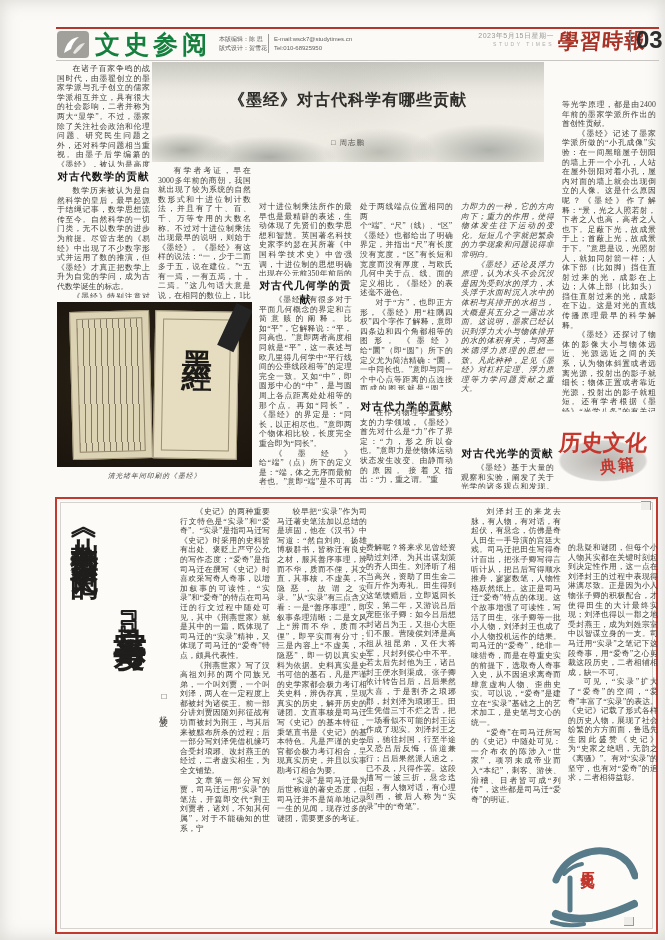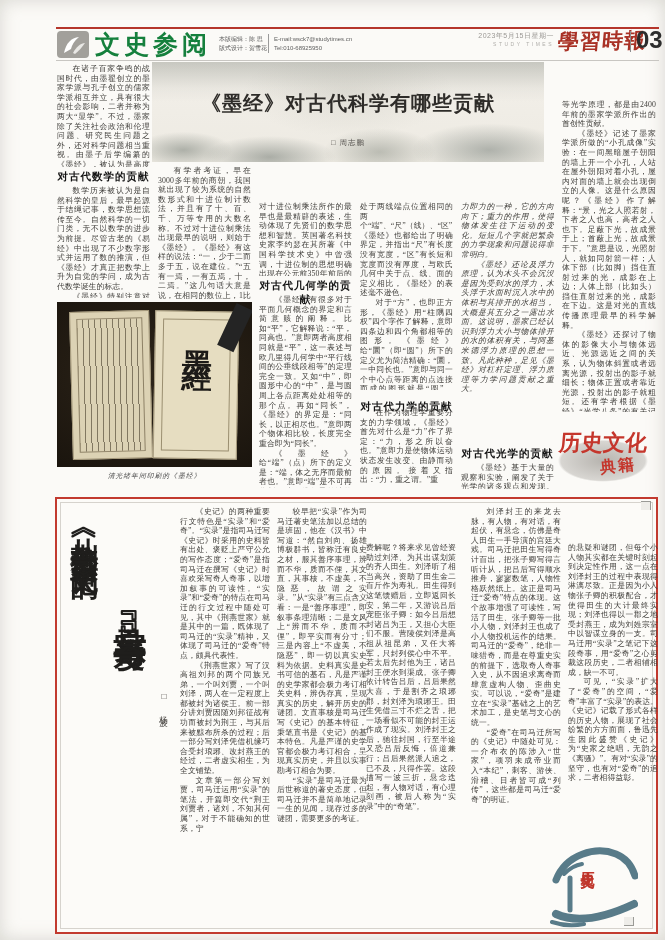--- a/index.html
+++ b/index.html
@@ -52,21 +52,21 @@
   
   #banner{position:absolute;left:152px;top:62px;width:392px;height:100px;overflow:hidden;
     background:
       linear-gradient(180deg,rgba(128,133,124,.38),rgba(128,133,124,.08) 26%,transparent 40%),
       radial-gradient(70px 26px at 8% 88%,rgba(110,118,110,.5),transparent 70%),
       radial-gradient(95px 30px at 30% 95%,rgba(104,112,106,.5),transparent 70%),
       radial-gradient(80px 34px at 58% 90%,rgba(118,124,114,.42),transparent 70%),
       radial-gradient(110px 38px at 86% 88%,rgba(106,115,110,.48),transparent 70%),
       radial-gradient(140px 60px at 50% 30%,rgba(168,168,156,.22),transparent 75%),
       linear-gradient(#f3f0ea,#edeae2);}
-  #headline{position:absolute;left:0;top:28px;width:100%;text-align:center;font-size:20px;font-weight:700;
+  #headline{position:absolute;left:0;top:28px;width:100%;text-align:center;font-size:16px;font-weight:700;
             color:#2e2c29;letter-spacing:1px;white-space:nowrap;}
   #byline1{position:absolute;left:0;top:76px;width:100%;text-align:center;font-size:7.5px;color:#55524e;letter-spacing:1px;}
 
   
   #bookphoto{position:absolute;left:57px;top:302px;width:195px;height:165px;overflow:hidden;
      background:radial-gradient(220px 150px at 50% 45%,#2e2519,#17120c 85%);}
   .bpage{position:absolute;top:9px;height:146px;background:#e0d7bb;border:1px solid #a3977a;}
   #bpage-left{left:14px;width:78px;transform:rotate(-1.5deg);
      background:#dcd2b4;}
   #bpage-left .inner{position:absolute;inset:6px;border:1px solid #8d english;border:1px solid #8d8166;

